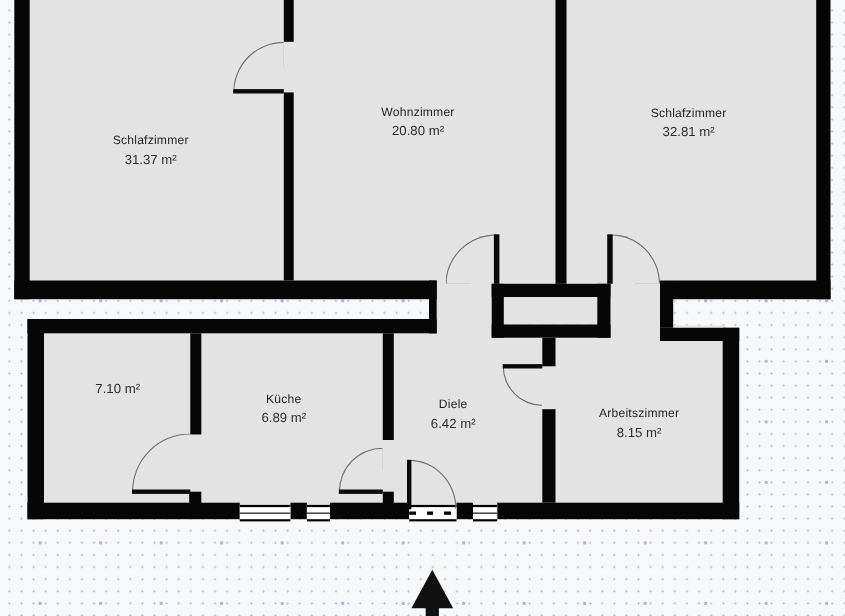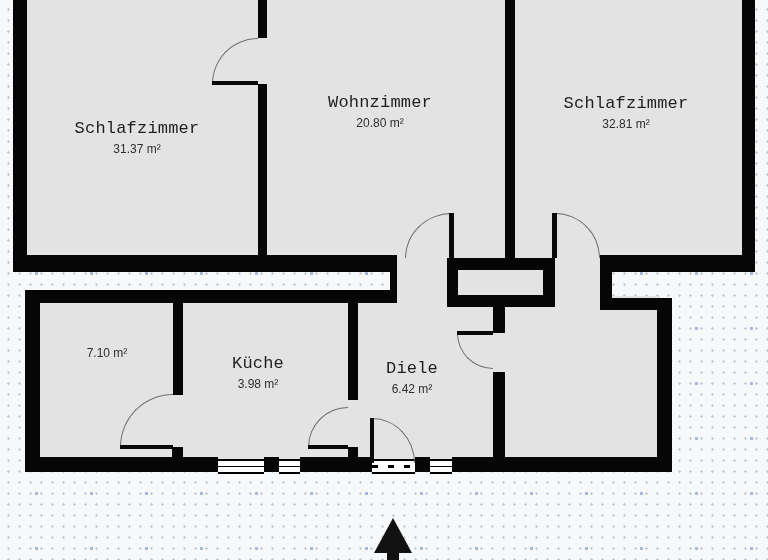--- a/index.html
+++ b/index.html
@@ -17,21 +17,21 @@
   .w{position:absolute;background:#060606;}
   .window{position:absolute;height:11px;background:
       linear-gradient(#000,#000) center / 100% 1px no-repeat,#fff;
       border-top:2px solid #000;border-bottom:2px solid #000;box-sizing:content-box;}
   .threshold{position:absolute;height:11px;background:
       repeating-linear-gradient(90deg,#000 0 6px,transparent 6px 16px) center / 100% 3px no-repeat,#fff;
       border-top:2px solid #000;border-bottom:2px solid #000;box-sizing:content-box;}
   .arc{position:absolute;border:1.6px solid #6e6e6e;background:transparent;box-sizing:border-box;}
   .leaf{position:absolute;background:#0a0a0a;}
   .room-label{position:absolute;transform:translate(-50%,-50%);text-align:center;white-space:nowrap;}
-  .room-label .nm{font-size:17px;color:#1f1f1f;letter-spacing:.2px;font-family:Liberation Mono, monospace;}
+  .room-label .nm{font-size:11px;color:#1f1f1f;letter-spacing:.2px;}
   .room-label .ar{font-size:12px;color:#2e2e2e;margin-top:4px;}
   .north{position:absolute;left:372px;top:516px;width:44px;height:44px;}
 </style>
 </head>
 <body>
 
 <div id="plan">
 
   <div class="fl" style="left:27px;top:0;width:715px;height:258px;"></div>
   <div class="fl" style="left:397px;top:255px;width:50px;height:50px;"></div>
@@ -106,25 +106,29 @@
   </div>
   <div class="room-label" style="left:626px;top:112px;">
     <div class="nm">Schlafzimmer</div>
     <div class="ar">32.81 m²</div>
   </div>
   <div class="room-label" style="left:107px;top:351px;">
     <div class="ar">7.10 m²</div>
   </div>
   <div class="room-label" style="left:258px;top:372px;">
     <div class="nm">Küche</div>
-    <div class="ar">3.98 m²</div>
+    <div class="ar">6.89 m²</div>
   </div>
   <div class="room-label" style="left:412px;top:377px;">
     <div class="nm">Diele</div>
     <div class="ar">6.42 m²</div>
+  </div>
+  <div class="room-label" style="left:581px;top:385px;">
+    <div class="nm">Arbeitszimmer</div>
+    <div class="ar">8.15 m²</div>
   </div>
 
   <svg class="north" viewBox="0 0 44 44">
     <polygon points="21,2 40,37 2,37" fill="#111"></polygon>
     <rect x="15" y="35" width="12" height="9" fill="#111"></rect>
   </svg>
 
 </div>
 
 </body></html>

